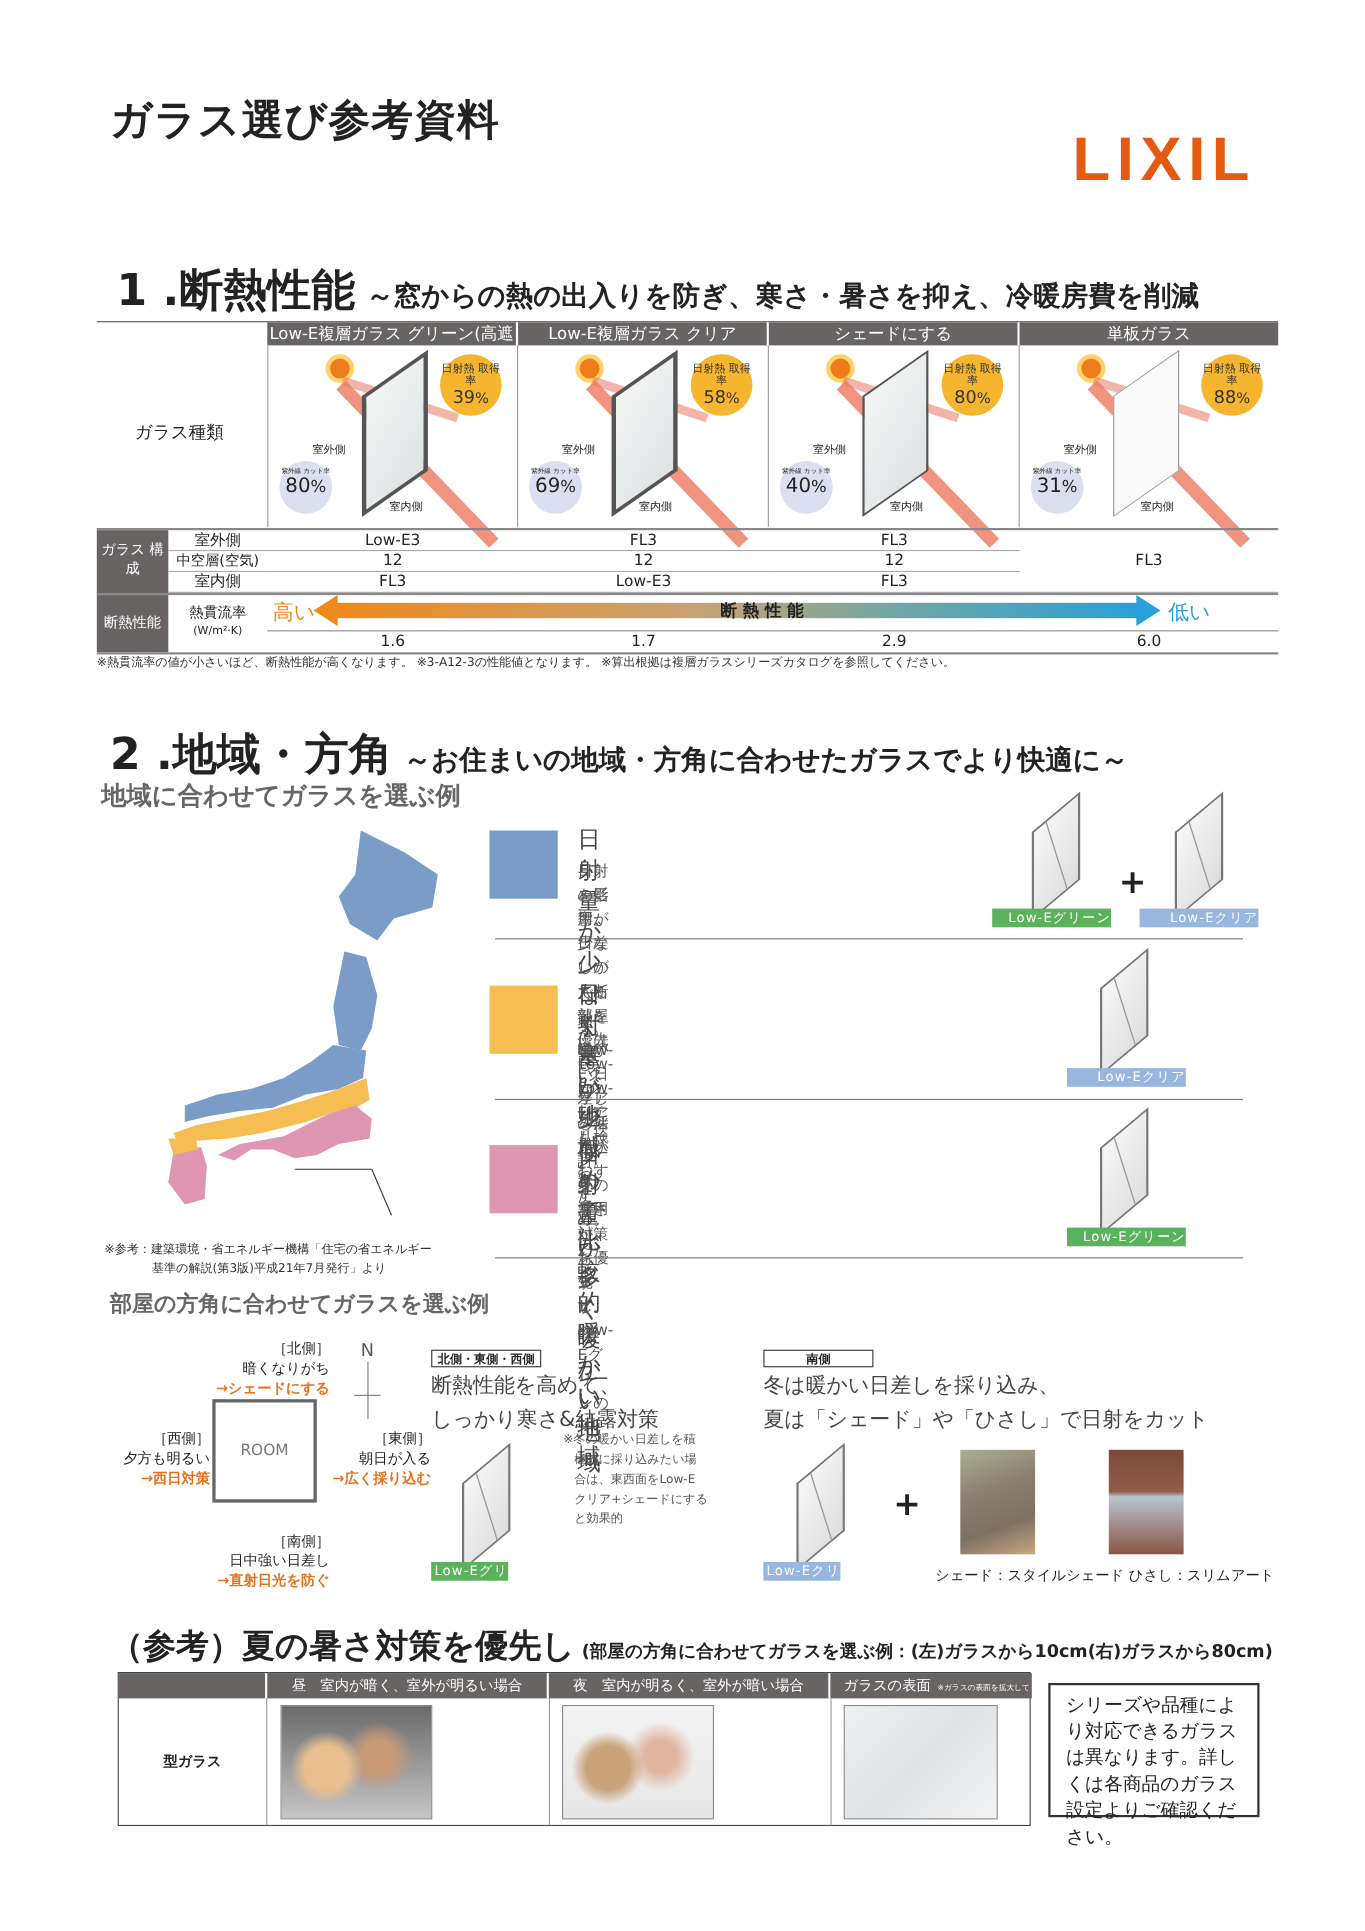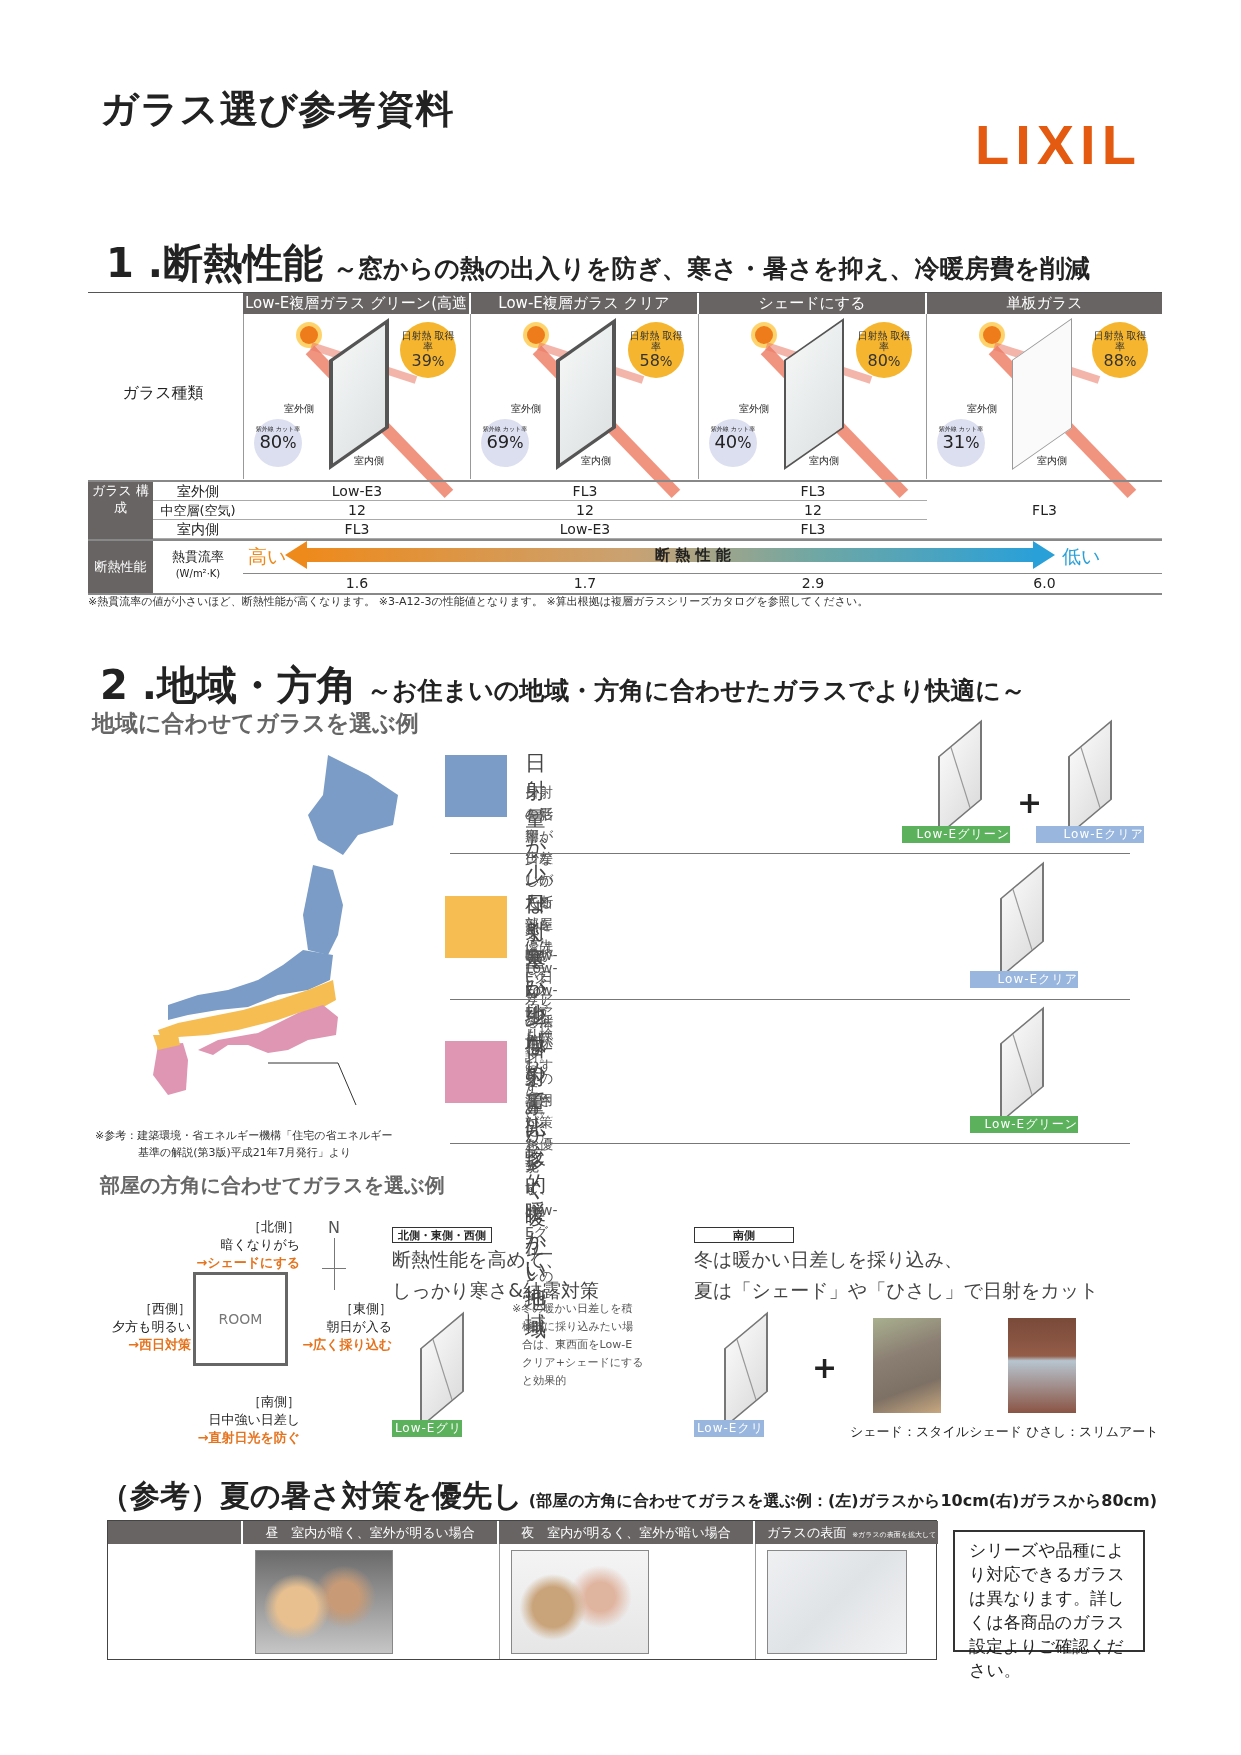--- a/index.html
+++ b/index.html
@@ -112,21 +112,21 @@
     <div class="gain"><span>日射熱 取得率</span><b><span>88</span><small>%</small></b></div>
     <div class="lbl-out">室外側</div>
     <div class="uv"><span>紫外線 カット率</span><b><span>31</span><small>%</small></b></div>
     <div class="lbl-in">室内側</div>
   </div>
 </div>
 <div class="abs rowlabel">ガラス種類</div>
 
 <div class="t1grid">
   <div style="position:absolute;left:0;top:0;width:1074px;height:2px;background:#888"></div>
-  <div class="dk" style="left:0;top:2px;width:65px;height:58px;line-height:17px">ガラス 構成</div>
+  <div class="dk" style="left:0;top:2px;width:65px;height:58px;padding-top:10px;line-height:17px">ガラス 構成</div>
   <div class="gc" style="left:65px;top:2px;width:90px">室外側</div>
   <div class="gc" style="left:65px;top:21px;width:90px;font-size:13px">中空層(空気)</div>
   <div class="gc" style="left:65px;top:40px;width:90px">室内側</div>
   <div class="gc" style="left:155px;top:2px;width:228px">Low-E3</div>
   <div class="gc" style="left:155px;top:21px;width:228px">12</div>
   <div class="gc" style="left:155px;top:40px;width:228px">FL3</div>
   <div class="gc" style="left:383px;top:2px;width:228px">FL3</div>
   <div class="gc" style="left:383px;top:21px;width:228px">12</div>
   <div class="gc" style="left:383px;top:40px;width:228px">Low-E3</div>
   <div class="gc" style="left:611px;top:2px;width:228px">FL3</div>
@@ -254,19 +254,20 @@
 <div class="photo" style="left:873px;top:1318px;background:linear-gradient(160deg,#a9b08f 0%,#8a7d72 40%,#7d7064 70%,#c8a880 100%)"></div>
 <div class="photo" style="left:1008px;top:1318px;background:linear-gradient(180deg,#7a4a3a 0%,#935c48 40%,#b7c5d0 45%,#8a5444 100%)"></div>
 <div class="abs" style="left:850px;top:1423px;font-size:13px">シェード：スタイルシェード ひさし：スリムアート</div>
 
 <div class="abs sec3"><span>（参考）夏の暑さ対策を優先し</span><span class="sub">(部屋の方角に合わせてガラスを選ぶ例：(左)ガラスから10cm(右)ガラスから80cm)</span></div>
 <div class="abs t3">
   <div class="t3h" style="left:0;width:135px"></div>
   <div class="t3h" style="left:135px;width:256px">昼　室内が暗く、室外が明るい場合</div>
   <div class="t3h" style="left:391px;width:256px">夜　室内が明るく、室外が暗い場合</div>
   <div class="t3h" style="left:647px;width:183px;border-right:0;text-align:left;padding-left:12px"><span>ガラスの表面</span><span style="font-size:7px;margin-left:6px">※ガラスの表面を拡大しています。</span></div>
+  <div style="position:absolute;left:0;top:23px;width:135px;height:115px;line-height:115px;text-align:center;font-size:13px;font-weight:bold;border-right:1px solid #999">型ガラス</div>
   <div style="position:absolute;left:391px;top:23px;width:1px;height:115px;background:#999"></div>
   <div style="position:absolute;left:647px;top:23px;width:1px;height:115px;background:#999"></div>
   <div class="bear" style="left:147px;background:radial-gradient(circle at 30% 55%,#e8c090 0 18%,transparent 30%),radial-gradient(circle at 65% 45%,#c89b76 0 14%,transparent 30%),linear-gradient(180deg,#6a6a6a,#c6c6c6)"></div>
   <div class="bear" style="left:403px;background:radial-gradient(circle at 30% 55%,#c9a37a 0 18%,transparent 30%),radial-gradient(circle at 65% 45%,#e0b5a0 0 14%,transparent 30%),linear-gradient(180deg,#f4f4f4,#e6e6e6)"></div>
   <div class="bear" style="left:659px;width:140px;background:linear-gradient(135deg,#eef0f2,#e0e3e6 50%,#f2f3f4)"></div>
 </div>
 <div class="abs note3">シリーズや品種により対応できるガラスは異なります。詳しくは各商品のガラス設定よりご確認ください。</div>
 
 </body></html>

